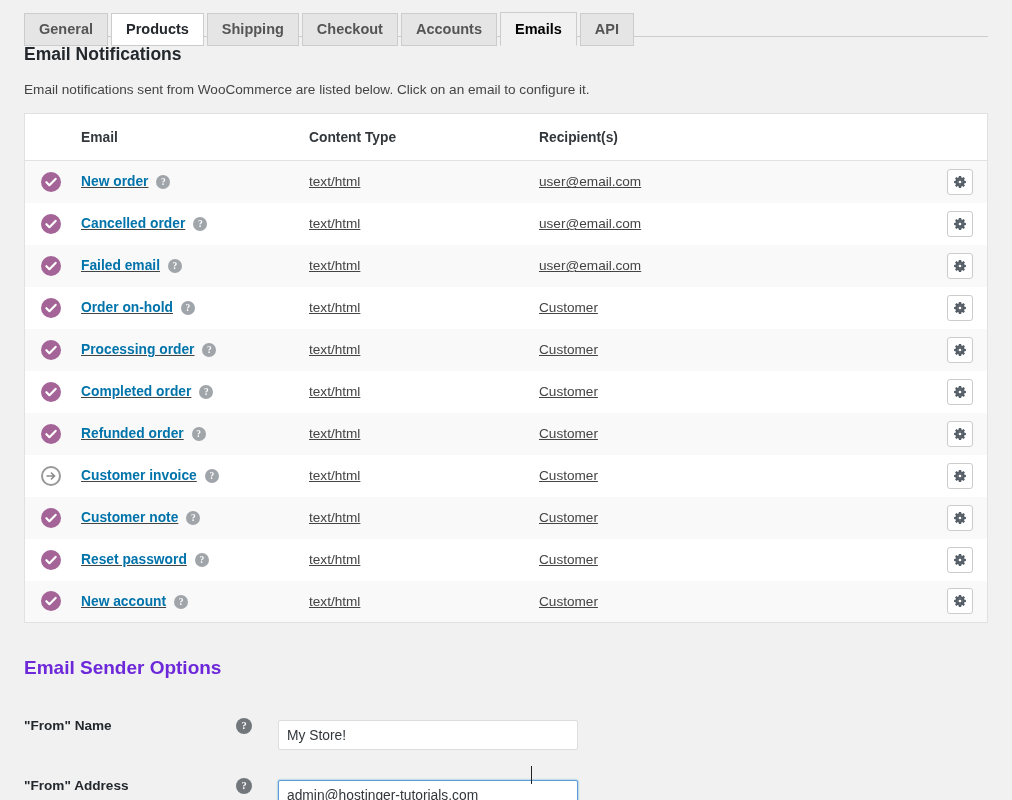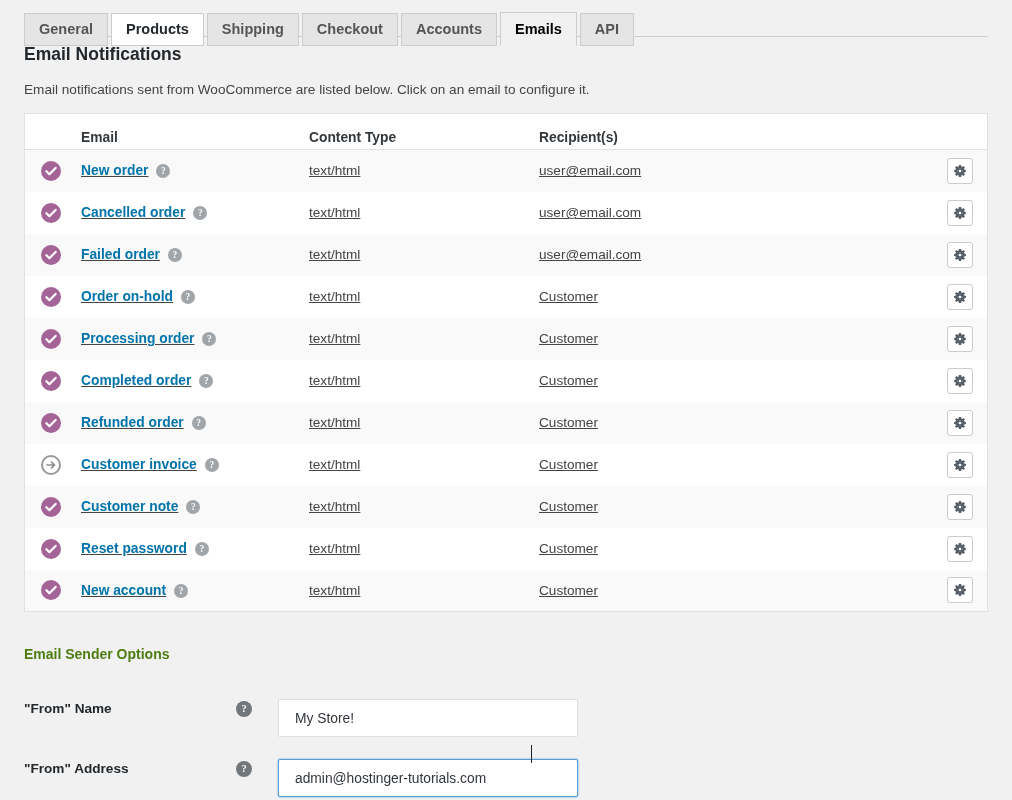--- a/index.html
+++ b/index.html
@@ -87,21 +87,21 @@
     background: #fff;
     border: 1px solid #e1e1e1;
     font-size: 13.6px;
   }
   .email-table thead th {
     background: #fff;
     text-align: left;
     font-size: 13.8px;
     font-weight: 700;
     color: #32373c;
-    padding: 16px 10px 4px 10px;
+    padding: 16px 10px 15px 10px;
     border-bottom: 1px solid #e1e1e1;
   }
   .th-status { width: 42px; padding-left: 16px !important; }
   .th-email { width: 228px; }
   .th-type  { width: 230px; }
   .th-recip { }
   .th-action { width: 60px; }
 
   .email-table tbody tr { height: 42px; }
   .email-table tbody tr:nth-child(odd)  { background: #f9f9f9; }
@@ -164,41 +164,41 @@
     border: 1px solid #ccc;
     border-radius: 3px;
     cursor: pointer;
     padding: 0;
     line-height: 0;
     vertical-align: middle;
   }
 
   
   .form-title {
-    font-size: 14px;
-    font-weight: 700;
-    color: #4d7c0f;
+    font-size: 19px;
+    font-weight: 700;
+    color: #6d28d9;
     margin: 34px 0 0 0;
   }
   .form-table { width: 964px; border-collapse: collapse; margin-top: 16px; }
   .form-table tr { height: 60px; }
   .form-row-label {
     width: 212px;
     font-size: 13.6px;
     font-weight: 700;
     color: #23282d;
     vertical-align: middle;
     padding: 0;
   }
   .form-row-tip { width: 42px; vertical-align: middle; padding: 0; text-align: left; }
   .form-row-field { vertical-align: middle; padding: 0; }
   .text-input {
     width: 300px;
-    height: 38px;
-    padding: 3px 16px;
+    height: 30px;
+    padding: 3px 8px;
     font-size: 13.8px;
     font-family: "Liberation Sans", sans-serif;
     color: #32373c;
     background: #fff;
     border: 1px solid #ddd;
     border-radius: 2px;
     outline: none;
     margin-top: 20px;
   }
   .text-input.focused {
@@ -261,21 +261,21 @@
           <td class="td-action"><button class="gear-btn"><svg width="16" height="16" viewBox="0 0 20 20" aria-hidden="true">
                 <path fill="#555d66" d="M10 6.6a3.4 3.4 0 1 0 0 6.8 3.4 3.4 0 0 0 0-6.8zm0 5.1a1.7 1.7 0 1 1 0-3.4 1.7 1.7 0 0 1 0 3.4z"></path>
                 <path fill="#555d66" d="M17 11.3v-2.6l-1.9-.3a5.4 5.4 0 0 0-.6-1.4l1.1-1.6-1.8-1.8-1.6 1.1a5.4 5.4 0 0 0-1.4-.6L10.5 2h-2.6l-.3 1.9a5.4 5.4 0 0 0-1.4.6L4.6 3.4 2.8 5.2l1.1 1.6a5.4 5.4 0 0 0-.6 1.4L1.4 8.5v2.6l1.9.3c.14.5.35.97.6 1.4l-1.1 1.6 1.8 1.8 1.6-1.1c.43.25.9.46 1.4.6l.3 1.9h2.6l.3-1.9c.5-.14.97-.35 1.4-.6l1.6 1.1 1.8-1.8-1.1-1.6c.25-.43.46-.9.6-1.4l1.9-.3z" opacity="0"></path>
                 <path fill="#555d66" d="M17.4 8.6l-1.85-.31a5.8 5.8 0 0 0-.5-1.2l1.09-1.52-1.71-1.71-1.52 1.09a5.8 5.8 0 0 0-1.2-.5L11.4 2.6H8.6l-.31 1.85a5.8 5.8 0 0 0-1.2.5L5.57 3.86 3.86 5.57l1.09 1.52a5.8 5.8 0 0 0-.5 1.2L2.6 8.6v2.8l1.85.31c.12.42.29.82.5 1.2l-1.09 1.52 1.71 1.71 1.52-1.09c.38.21.78.38 1.2.5l.31 1.85h2.8l.31-1.85c.42-.12.82-.29 1.2-.5l1.52 1.09 1.71-1.71-1.09-1.52c.21-.38.38-.78.5-1.2l1.85-.31V8.6zM10 13.1A3.1 3.1 0 1 1 10 6.9a3.1 3.1 0 0 1 0 6.2z"></path>
               </svg></button></td>
         </tr>
         <tr>
           <td class="td-status"><span class="status-on"><svg width="20" height="20" viewBox="0 0 20 20" aria-hidden="true">
                 <path d="M5.4 10.2 L8.4 13.2 L14.6 6.9" fill="none" stroke="#ffffff" stroke-width="2.2" stroke-linecap="round" stroke-linejoin="round"></path>
               </svg></span></td>
-          <td><a class="email-link">Failed order</a><span class="help-tip">?</span></td>
+          <td><a class="email-link">Failed email</a><span class="help-tip">?</span></td>
           <td><span>text/html</span></td>
           <td><span>user@email.com</span></td>
           <td class="td-action"><button class="gear-btn"><svg width="16" height="16" viewBox="0 0 20 20" aria-hidden="true">
                 <path fill="#555d66" d="M10 6.6a3.4 3.4 0 1 0 0 6.8 3.4 3.4 0 0 0 0-6.8zm0 5.1a1.7 1.7 0 1 1 0-3.4 1.7 1.7 0 0 1 0 3.4z"></path>
                 <path fill="#555d66" d="M17 11.3v-2.6l-1.9-.3a5.4 5.4 0 0 0-.6-1.4l1.1-1.6-1.8-1.8-1.6 1.1a5.4 5.4 0 0 0-1.4-.6L10.5 2h-2.6l-.3 1.9a5.4 5.4 0 0 0-1.4.6L4.6 3.4 2.8 5.2l1.1 1.6a5.4 5.4 0 0 0-.6 1.4L1.4 8.5v2.6l1.9.3c.14.5.35.97.6 1.4l-1.1 1.6 1.8 1.8 1.6-1.1c.43.25.9.46 1.4.6l.3 1.9h2.6l.3-1.9c.5-.14.97-.35 1.4-.6l1.6 1.1 1.8-1.8-1.1-1.6c.25-.43.46-.9.6-1.4l1.9-.3z" opacity="0"></path>
                 <path fill="#555d66" d="M17.4 8.6l-1.85-.31a5.8 5.8 0 0 0-.5-1.2l1.09-1.52-1.71-1.71-1.52 1.09a5.8 5.8 0 0 0-1.2-.5L11.4 2.6H8.6l-.31 1.85a5.8 5.8 0 0 0-1.2.5L5.57 3.86 3.86 5.57l1.09 1.52a5.8 5.8 0 0 0-.5 1.2L2.6 8.6v2.8l1.85.31c.12.42.29.82.5 1.2l-1.09 1.52 1.71 1.71 1.52-1.09c.38.21.78.38 1.2.5l.31 1.85h2.8l.31-1.85c.42-.12.82-.29 1.2-.5l1.52 1.09 1.71-1.71-1.09-1.52c.21-.38.38-.78.5-1.2l1.85-.31V8.6zM10 13.1A3.1 3.1 0 1 1 10 6.9a3.1 3.1 0 0 1 0 6.2z"></path>
               </svg></button></td>
         </tr>
         <tr>
           <td class="td-status"><span class="status-on"><svg width="20" height="20" viewBox="0 0 20 20" aria-hidden="true">

